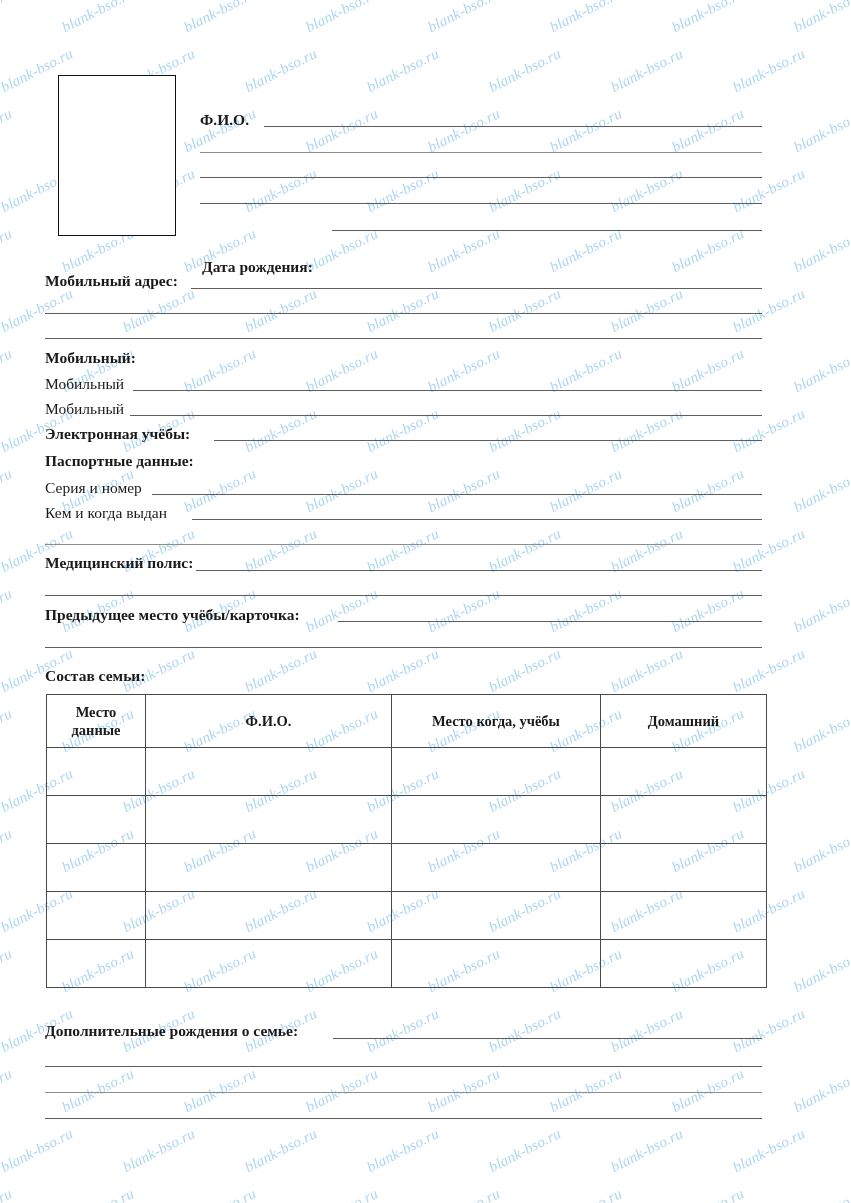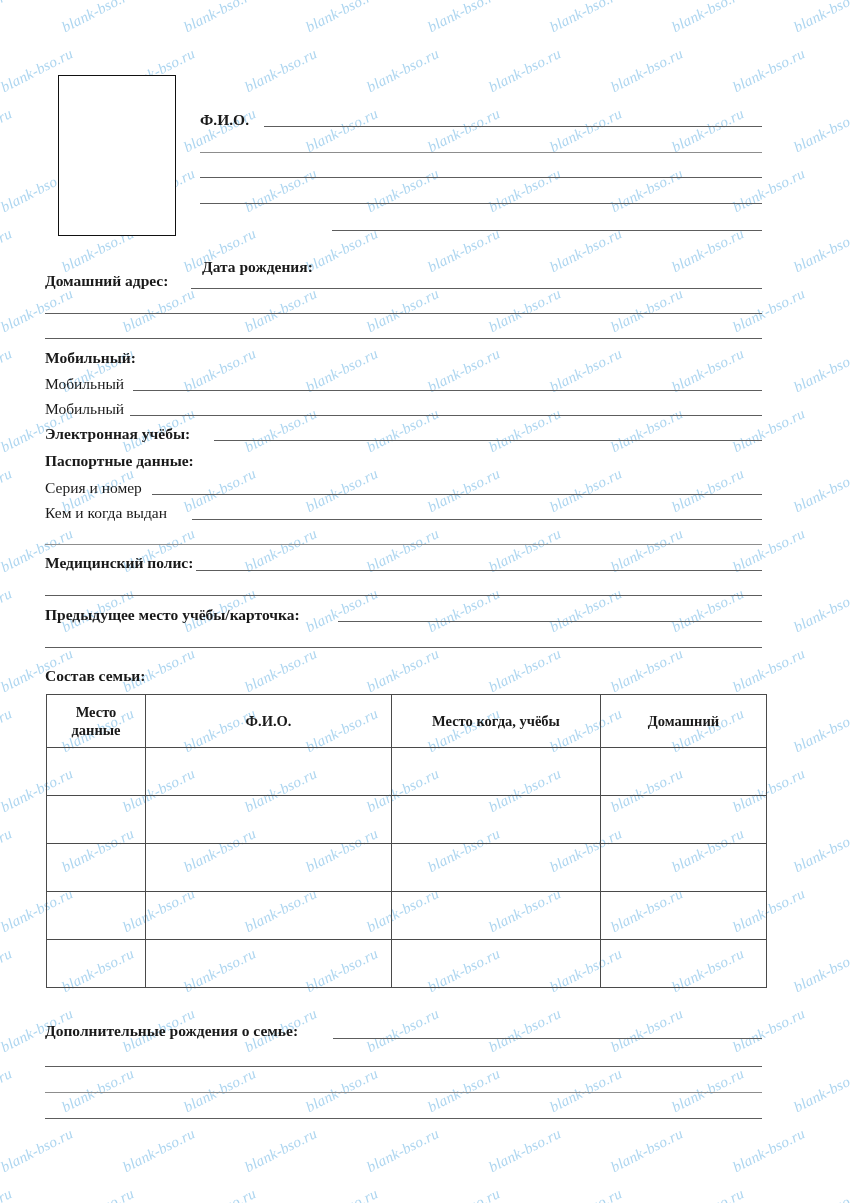--- a/index.html
+++ b/index.html
@@ -285,21 +285,21 @@
 
     <div class="abs lbl bold" style="left:200px; top:112px;">Ф.И.О.</div>
     <div class="abs rule" style="left:264px; top:126px; width:498px;"></div>
     <div class="abs rule light" style="left:200px; top:152px; width:562px;"></div>
     <div class="abs rule" style="left:200px; top:177px; width:562px;"></div>
     <div class="abs rule" style="left:200px; top:203px; width:562px;"></div>
 
     <div class="abs lbl bold" style="left:202px; top:215px;margin-top:44px;">Дата  рождения:</div>
     <div class="abs rule" style="left:332px; top:230px; width:430px;"></div>
 
-    <div class="abs lbl bold" style="left:45px; top:273px;">Домашний  адрес:</div>
+    <div class="abs lbl bold" style="left:45px; top:273px;">Мобильный  адрес:</div>
     <div class="abs rule" style="left:191px; top:288px; width:571px;"></div>
     <div class="abs rule" style="left:45px; top:313px; width:717px;"></div>
     <div class="abs rule" style="left:45px; top:338px; width:717px;"></div>
 
     <div class="abs lbl bold" style="left:45px; top:350px;">Мобильный:</div>
     <div class="abs lbl reg" style="left:45px; top:376px;">Мобильный</div>
     <div class="abs rule" style="left:133px; top:390px; width:629px;"></div>
     <div class="abs lbl reg" style="left:45px; top:401px;">Мобильный</div>
     <div class="abs rule" style="left:130px; top:415px; width:632px;"></div>
 

